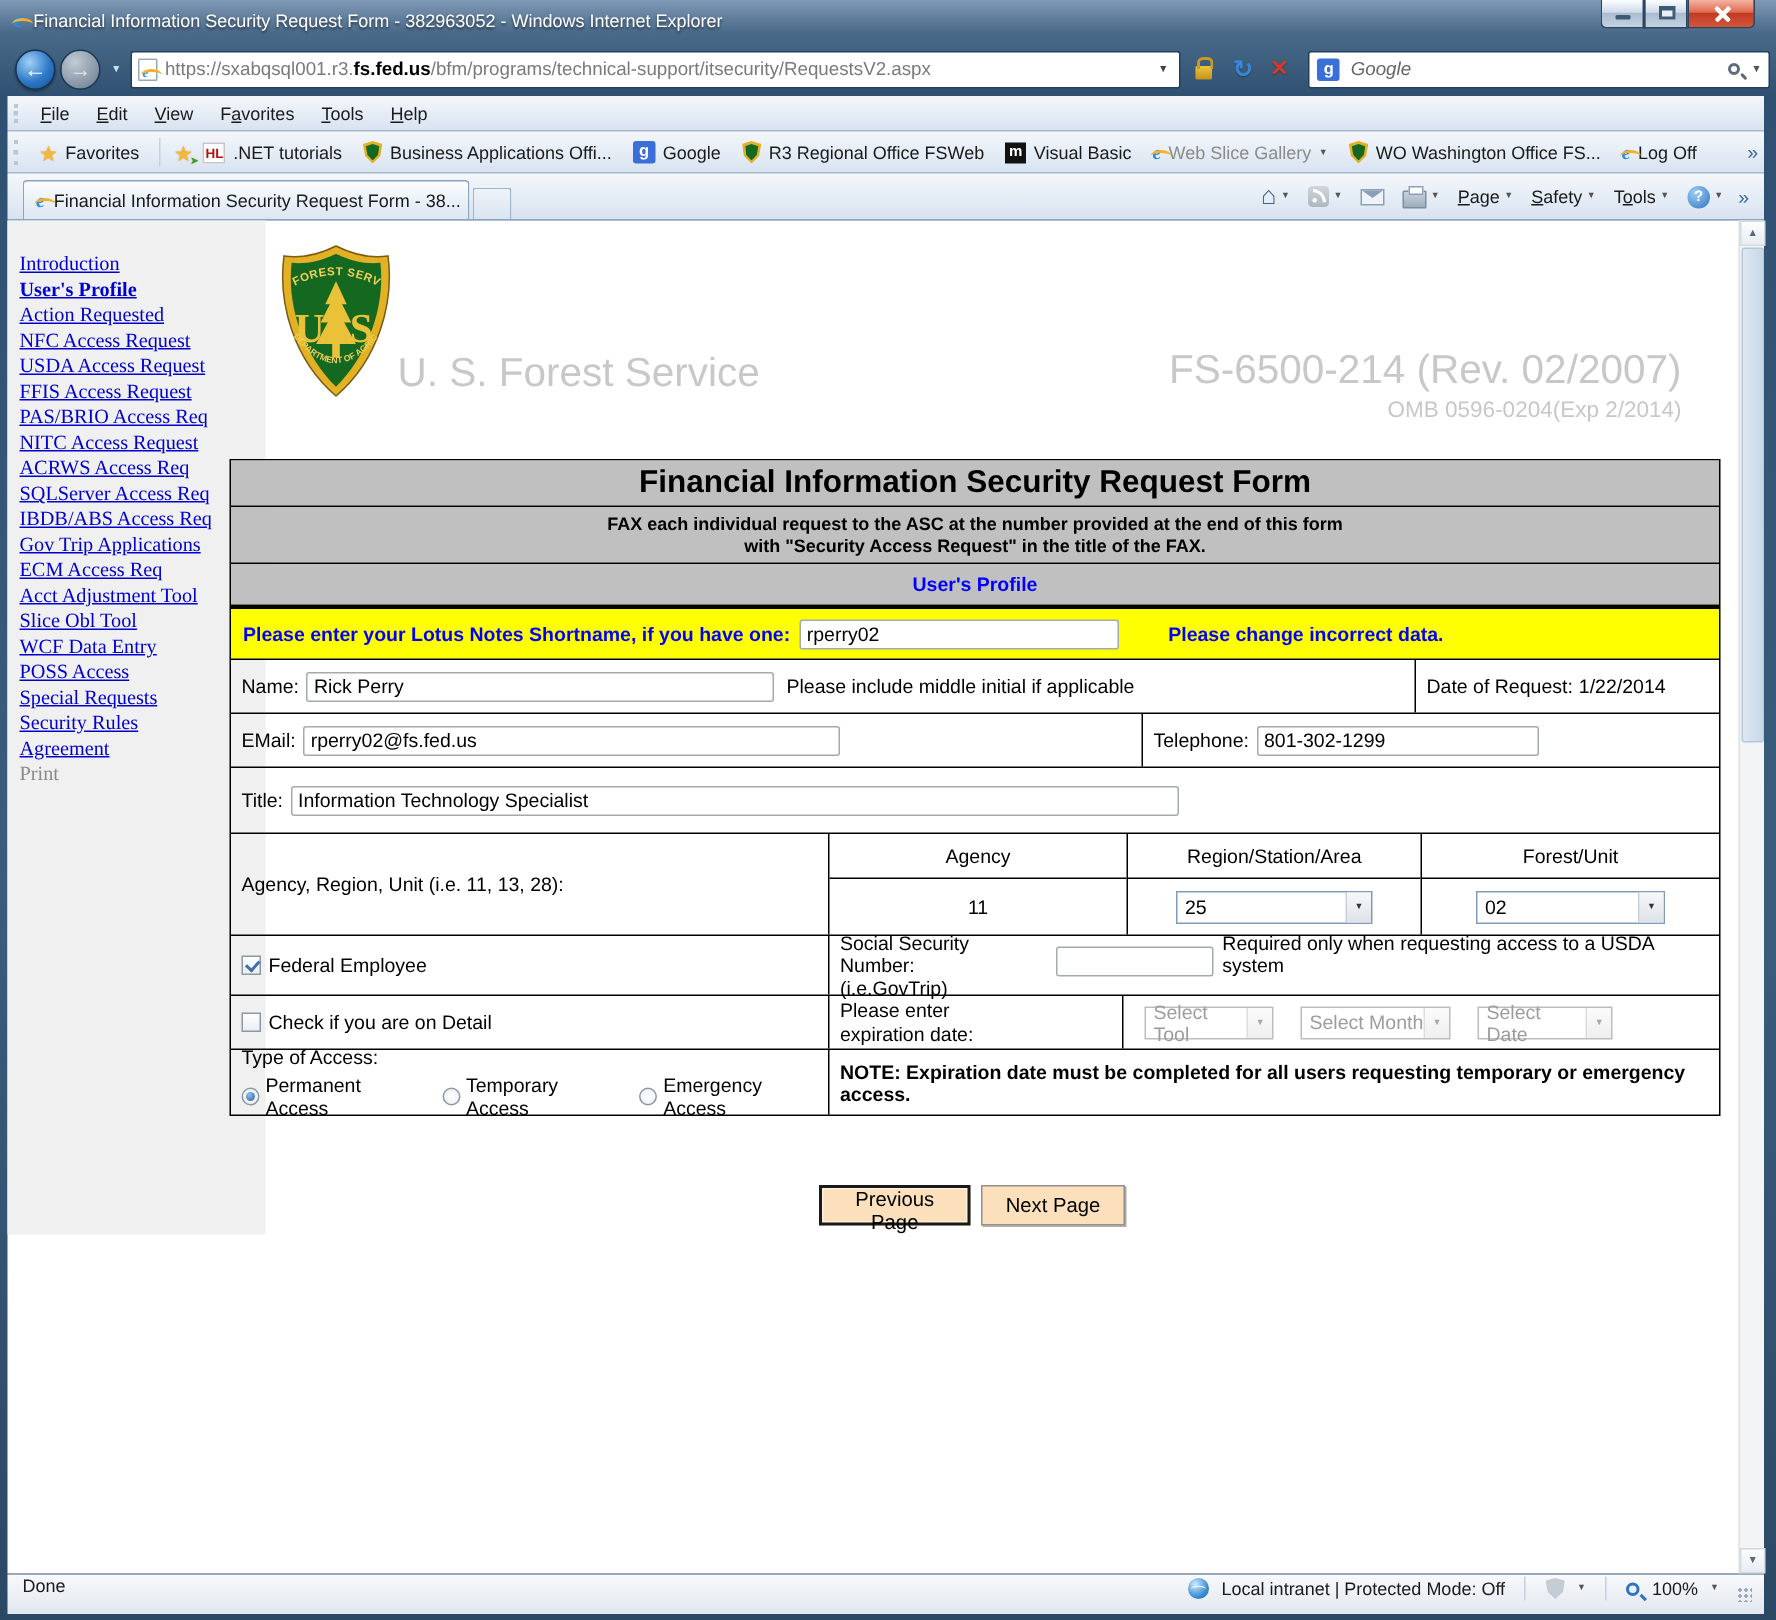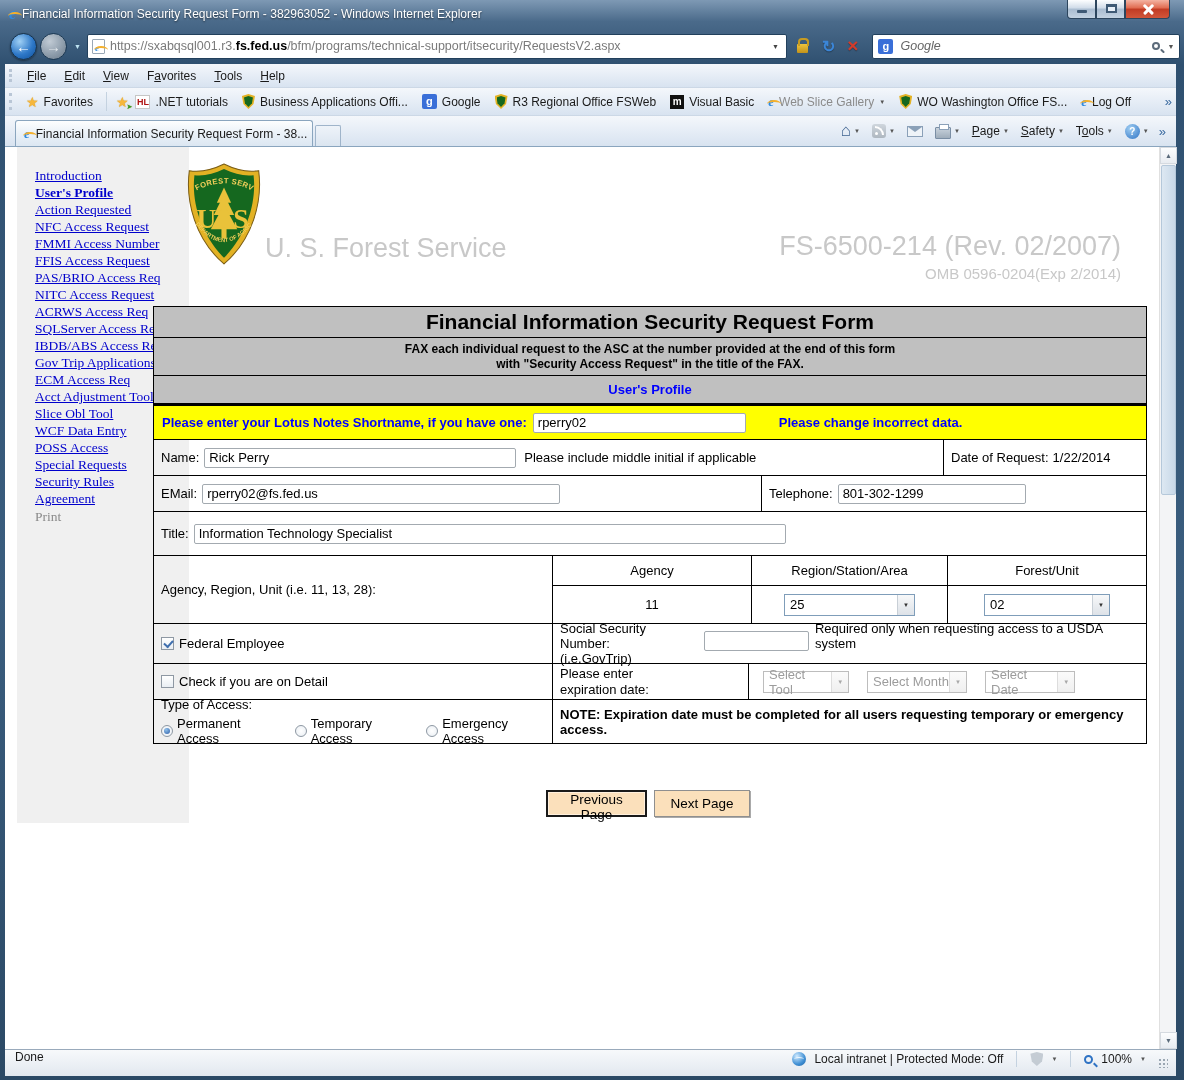--- a/index.html
+++ b/index.html
@@ -75,21 +75,21 @@
   .feeds-ico{width:14px;height:14px;border-radius:3px;background:linear-gradient(#cfd6dd,#aeb7c0);position:relative;}
   .feeds-ico:before{content:"";position:absolute;left:3px;bottom:3px;width:3px;height:3px;border-radius:50%;background:#fff;}
   .feeds-ico:after{content:"";position:absolute;left:3px;bottom:3px;width:7px;height:7px;border-top:2px solid #fff;border-right:2px solid #fff;border-radius:0 100% 0 0;}
   .mail-ico{width:16px;height:11px;background:#eef3f8;border:1px solid #8aa0b8;position:relative;}
   .mail-ico:before{content:"";position:absolute;left:0;top:0;border-left:7px solid transparent;border-right:7px solid transparent;border-top:5px solid #8aa0b8;}
   .print-ico{width:16px;height:12px;position:relative;background:linear-gradient(#c8d2dc,#9fadbb);border:1px solid #7a8ea4;border-radius:1px;margin-top:3px;}
   .print-ico:before{content:"";position:absolute;left:3px;top:-4px;width:8px;height:4px;background:#fff;border:1px solid #8aa0b8;}
   .help-ico{width:15px;height:15px;border-radius:50%;background:radial-gradient(circle at 35% 30%,#9ecdf2,#2f73c4);color:#fff;font-size:10px;font-weight:bold;text-align:center;line-height:15px;}
   
   .content{position:absolute;left:5px;right:8px;top:147px;height:902px;background:#fff;}
-  .sidebar{position:absolute;left:12px;top:0;width:172px;height:676px;background:#f0f0f0;padding:20px 0 0 18px;}
+  .sidebar{position:absolute;left:0;top:0;width:172px;height:676px;background:#f0f0f0;padding:20px 0 0 8px;}
   .sidebar a{display:block;font-family:"Liberation Serif",serif;font-size:13.5px;line-height:17px;color:#0000cc;text-decoration:underline;white-space:nowrap;}
   .sidebar a.current{font-weight:bold;}
   .sidebar .print{font-family:"Liberation Serif",serif;font-size:13.5px;line-height:17px;color:#8a8a8a;}
   .scrollcol{position:absolute;right:0;top:0;width:17px;height:902px;background:#f3f4f6;border-left:1px solid #e0e0e0;}
   .sc-btn{position:absolute;left:0;width:17px;height:17px;display:flex;align-items:center;justify-content:center;font-size:7px;color:#5a6a7a;background:linear-gradient(#fcfdfe,#e8ecf1);border:1px solid #d5dae0;}
   .sc-up{top:0;}.sc-down{bottom:0;}
   .sc-thumb{position:absolute;left:1px;top:18px;width:15px;height:330px;border-radius:2px;background:linear-gradient(90deg,#dde8f2,#c8d8e8);border:1px solid #b5c8da;}
   .main{position:absolute;left:148px;right:17px;top:0;height:902px;}
   
   .agency-name{position:absolute;left:112px;top:86px;font-size:27px;color:#c8c8c8;}
@@ -287,21 +287,21 @@
     </div>
   </div>
 
   <div class="content">
 
     <div class="sidebar">
       <a>Introduction</a>
       <a class="current">User's Profile</a>
       <a>Action Requested</a>
       <a>NFC Access Request</a>
-      <a>FMMI Access Number</a>
+      <a>USDA Access Request</a>
       <a>FFIS Access Request</a>
       <a>PAS/BRIO Access Req</a>
       <a>NITC Access Request</a>
       <a>ACRWS Access Req</a>
       <a>SQLServer Access Req</a>
       <a>IBDB/ABS Access Req</a>
       <a>Gov Trip Applications</a>
       <a>ECM Access Req</a>
       <a>Acct Adjustment Tool</a>
       <a>Slice Obl Tool</a>

